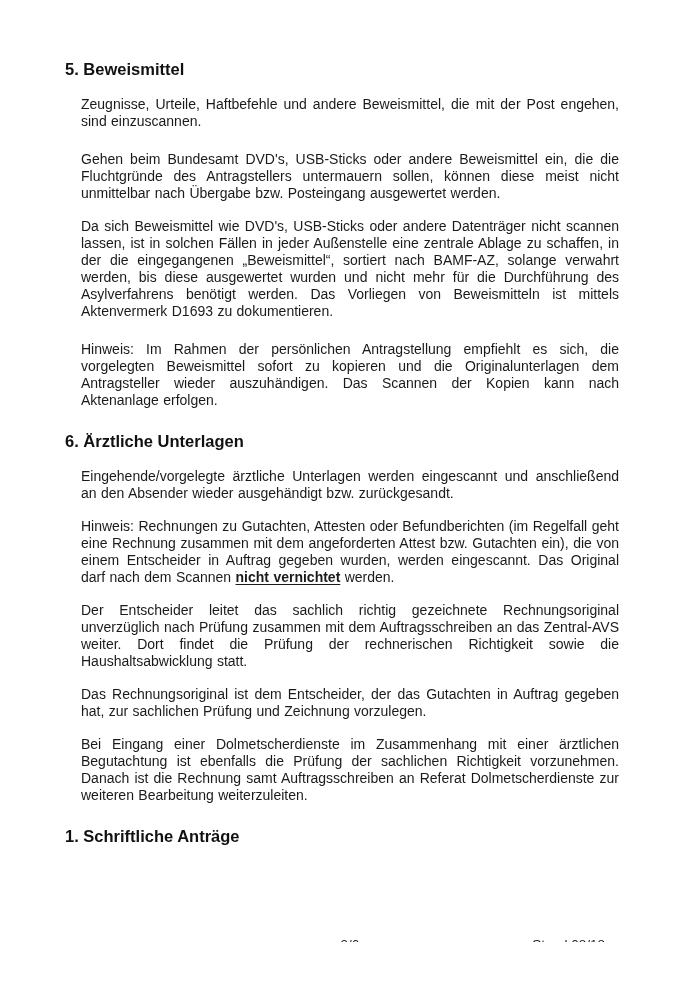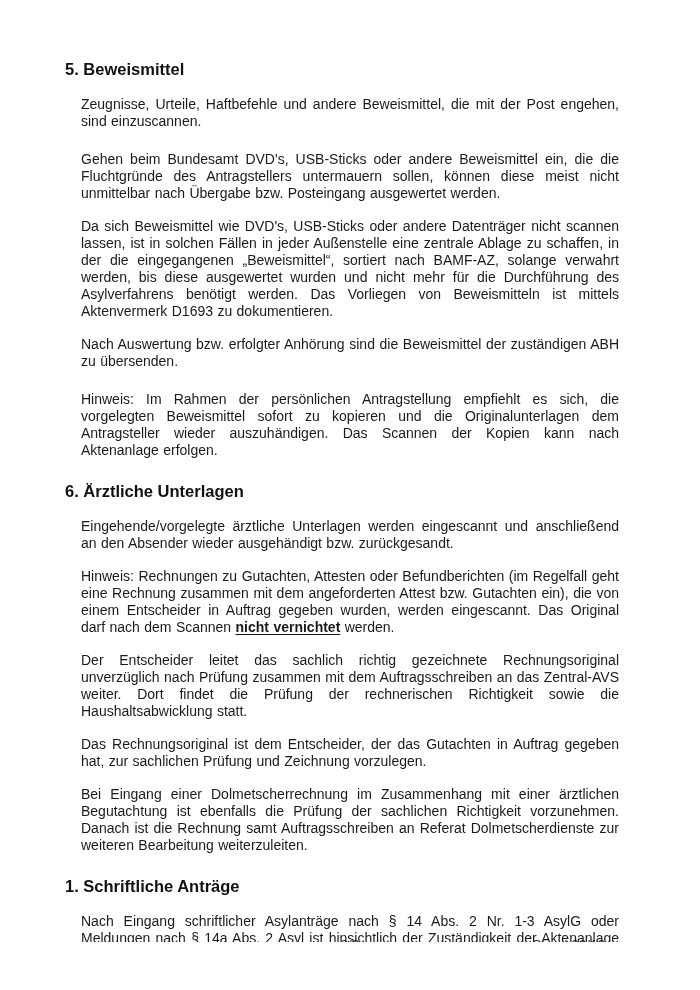--- a/index.html
+++ b/index.html
@@ -81,39 +81,37 @@
   <div class="content">
 
     <h2 class="doc-heading">5. Beweismittel</h2>
 
     <p class="doc-par">Zeugnisse, Urteile, Haftbefehle und andere Beweismittel, die mit der Post engehen, sind einzuscannen.</p>
 
     <p class="doc-par gap-before">Gehen beim Bundesamt DVD's, USB-Sticks oder andere Beweismittel ein, die die Fluchtgründe des Antragstellers untermauern sollen, können diese meist nicht unmittelbar nach Übergabe bzw. Posteingang ausgewertet werden.</p>
 
     <p class="doc-par">Da sich Beweismittel wie DVD's, USB-Sticks oder andere Datenträger nicht scannen lassen, ist in solchen Fällen in jeder Außenstelle eine zentrale Ablage zu schaffen, in der die eingegangenen „Beweismittel“, sortiert nach BAMF-AZ, solange verwahrt werden, bis diese ausgewertet wurden und nicht mehr für die Durchführung des Asylverfahrens benötigt werden. Das Vorliegen von Beweismitteln ist mittels Aktenvermerk D1693 zu dokumentieren.</p>
 
-    <p class="doc-par">Nach Auswertung bzw. erfolgter Anhörung sind die Beweismittel der zuständigen ABH zu übersenden.</p>
 
     <p class="doc-par gap-before"><span class="u">Hinweis:</span><span> Im Rahmen der persönlichen Antragstellung empfiehlt es sich, die vorgelegten Beweismittel sofort zu kopieren und die Originalunterlagen dem Antragsteller wieder auszuhändigen. Das Scannen der Kopien kann nach Aktenanlage erfolgen.</span></p>
 
     <h2 class="doc-heading spaced">6. Ärztliche Unterlagen</h2>
 
     <p class="doc-par">Eingehende/vorgelegte ärztliche Unterlagen werden eingescannt und anschließend an den Absender wieder ausgehändigt bzw. zurückgesandt.</p>
 
     <p class="doc-par"><span>Hinweis: Rechnungen zu Gutachten, Attesten oder Befundberichten (im Regelfall geht eine Rechnung zusammen mit dem angeforderten Attest bzw. Gutachten ein), die von einem Entscheider in Auftrag gegeben wurden, werden eingescannt. Das Original darf nach dem Scannen </span><span class="bu">nicht vernichtet</span><span> werden.</span></p>
 
     <p class="doc-par">Der Entscheider leitet das sachlich richtig gezeichnete Rechnungsoriginal unverzüglich nach Prüfung zusammen mit dem Auftragsschreiben an das Zentral-AVS weiter. Dort findet die Prüfung der rechnerischen Richtigkeit sowie die Haushaltsabwicklung statt.</p>
 
     <p class="doc-par"><span>Das </span><span class="u">Rechnungsoriginal</span><span> ist dem Entscheider, der das Gutachten in Auftrag gegeben hat, zur sachlichen Prüfung und Zeichnung vorzulegen.</span></p>
 
-    <p class="doc-par"><span>Bei Eingang einer </span><span class="u">Dolmetscherrechnung</span><span> im Zusammenhang mit einer ärztlichen Begutachtung ist ebenfalls die Prüfung der sachlichen Richtigkeit vorzunehmen. Danach ist die Rechnung samt Auftragsschreiben an Referat Dolmetscherdienste zur weiteren Bearbeitung weiterzuleiten.</span></p>
+    <p class="doc-par"><span>Bei Eingang einer </span><span class="u">Dolmetscherdienste</span><span> im Zusammenhang mit einer ärztlichen Begutachtung ist ebenfalls die Prüfung der sachlichen Richtigkeit vorzunehmen. Danach ist die Rechnung samt Auftragsschreiben an Referat Dolmetscherdienste zur weiteren Bearbeitung weiterzuleiten.</span></p>
 
     <h2 class="doc-heading spaced">1. Schriftliche Anträge</h2>
 
-    <p class="doc-par">Nach Eingang schriftlicher Asylanträge nach § 14 Abs. 2 Nr. 1-3 AsylG oder Meldungen nach § 14a Abs. 2 Asyl ist hinsichtlich der Zuständigkeit der Aktenanlage sowie der weiteren Bearbeitung zu differenzieren, welcher Art der schriftliche Antrag ist.</p>
 
   </div>
 
   <div class="footer">
     <span class="f-center">3/6</span>
     <span class="f-right">Stand 08/18</span>
   </div>
 </div>
 
 </body></html>

